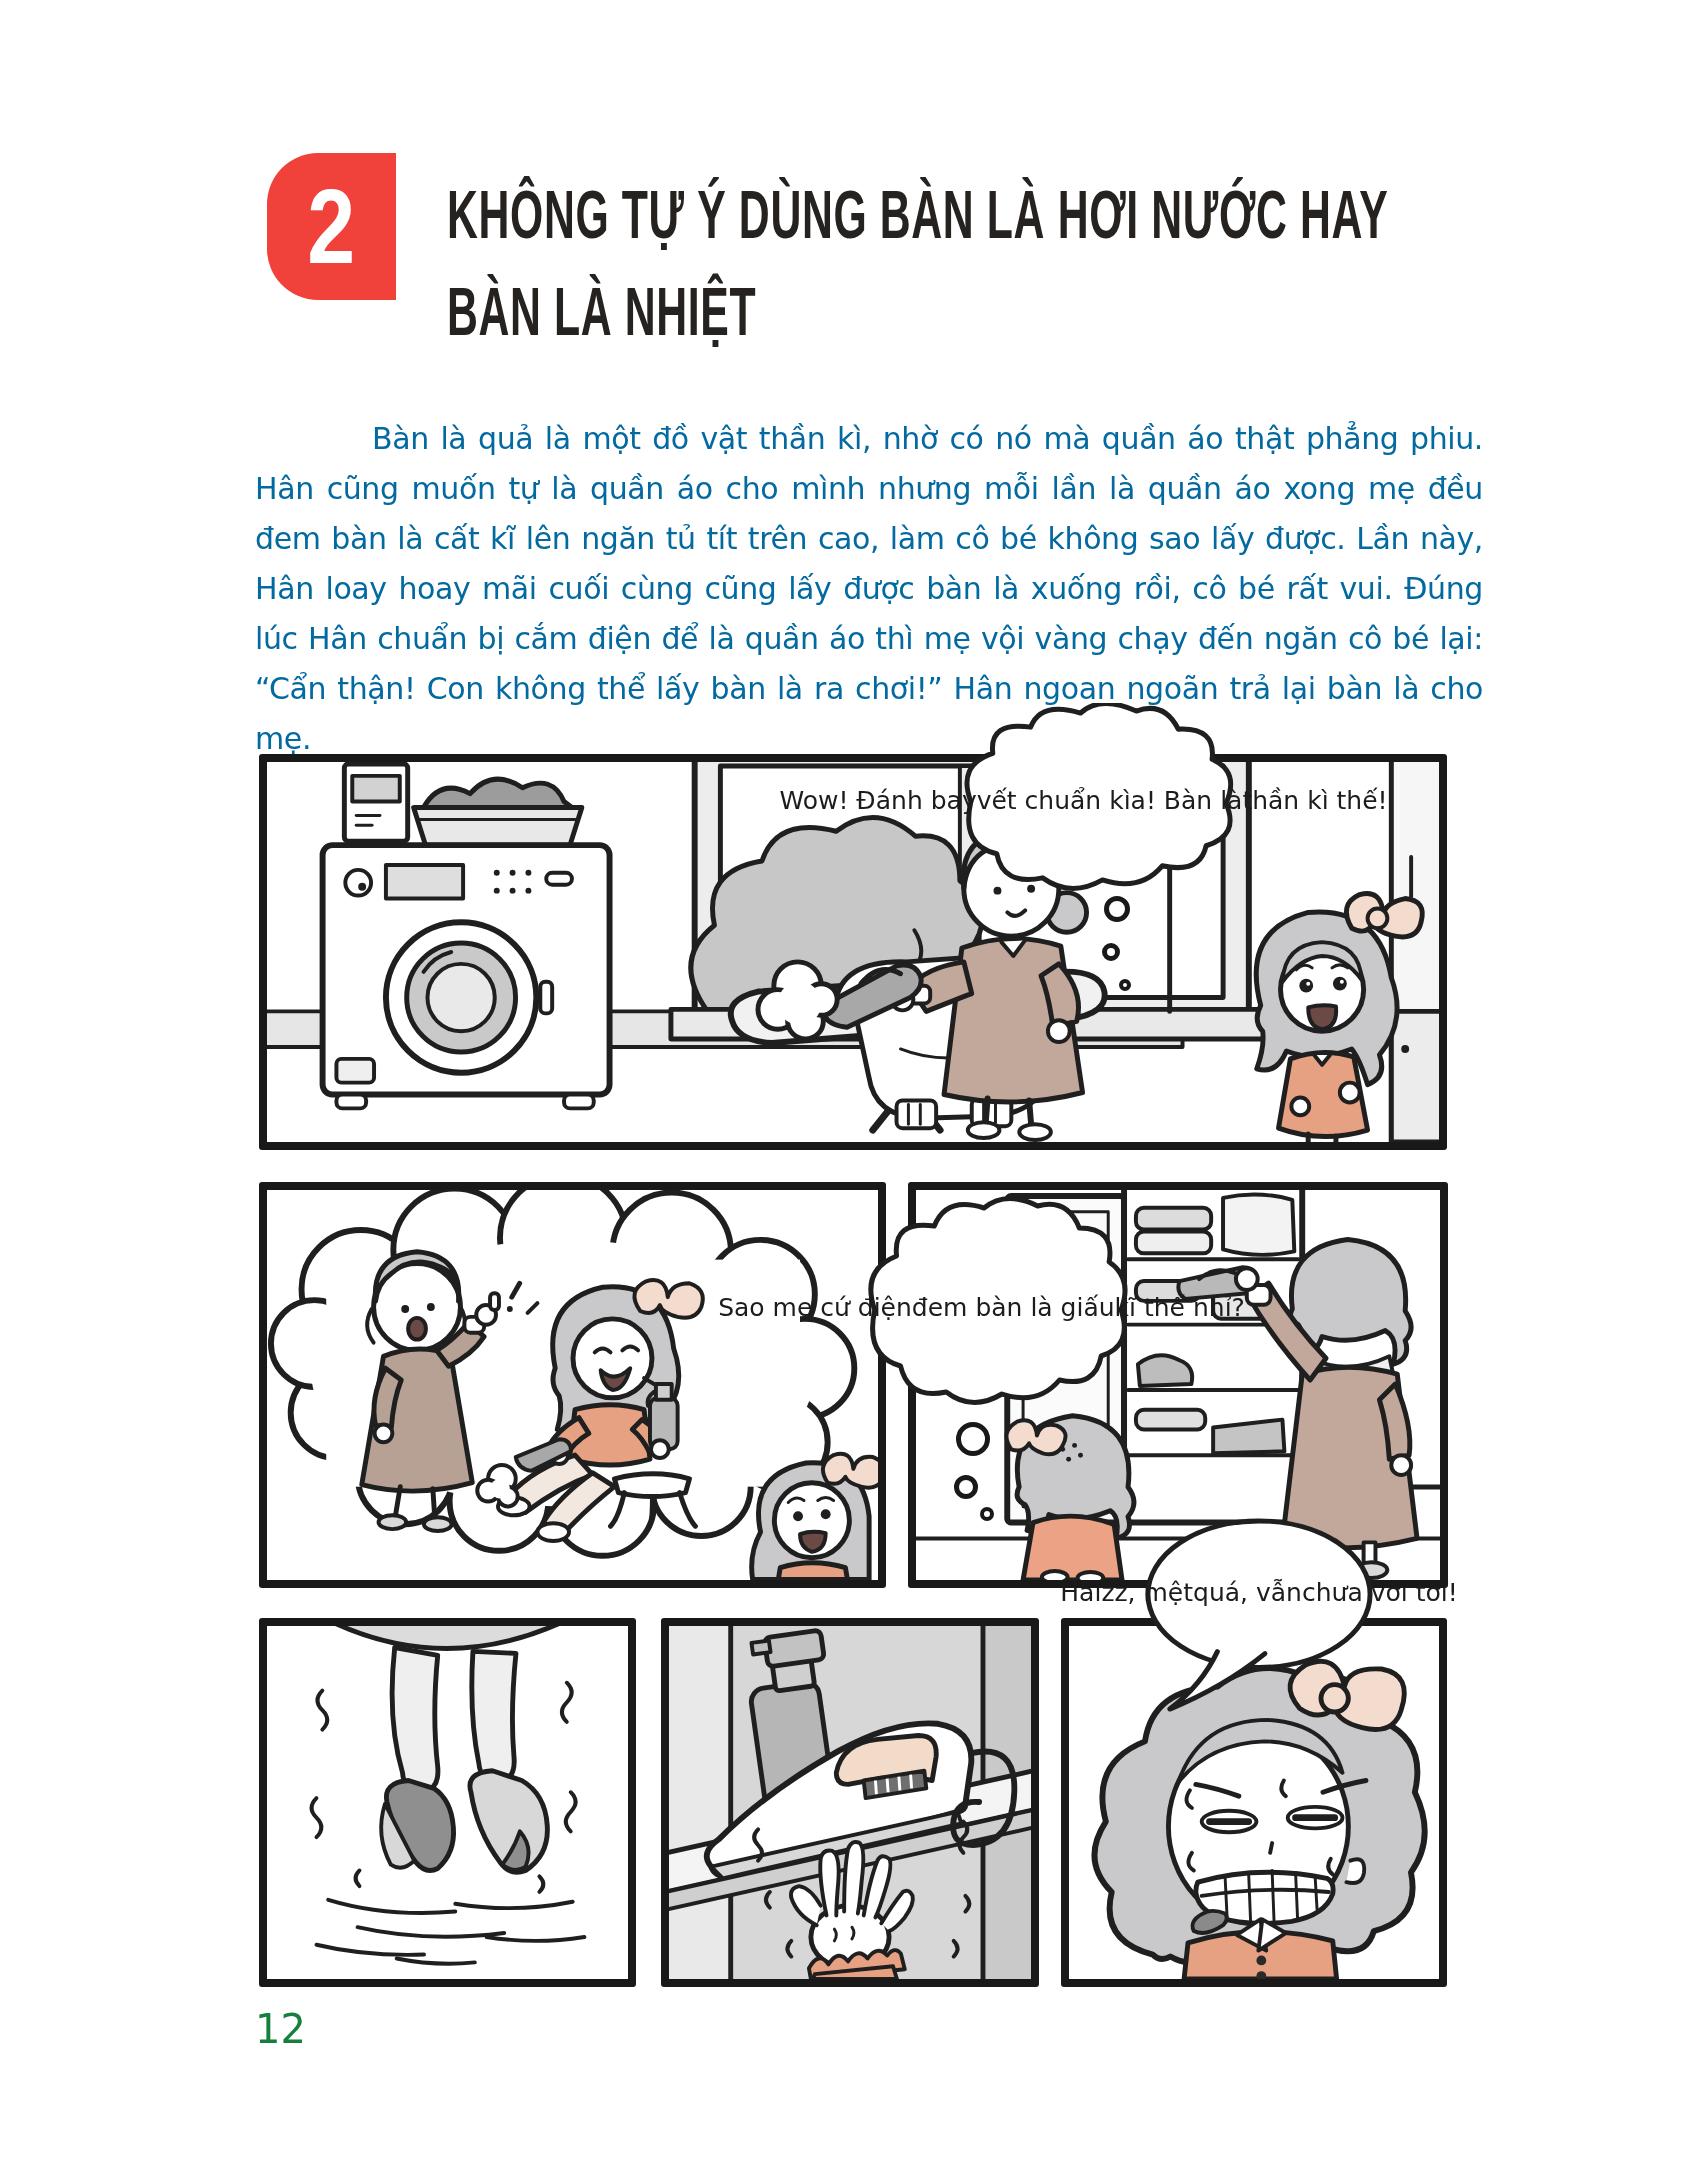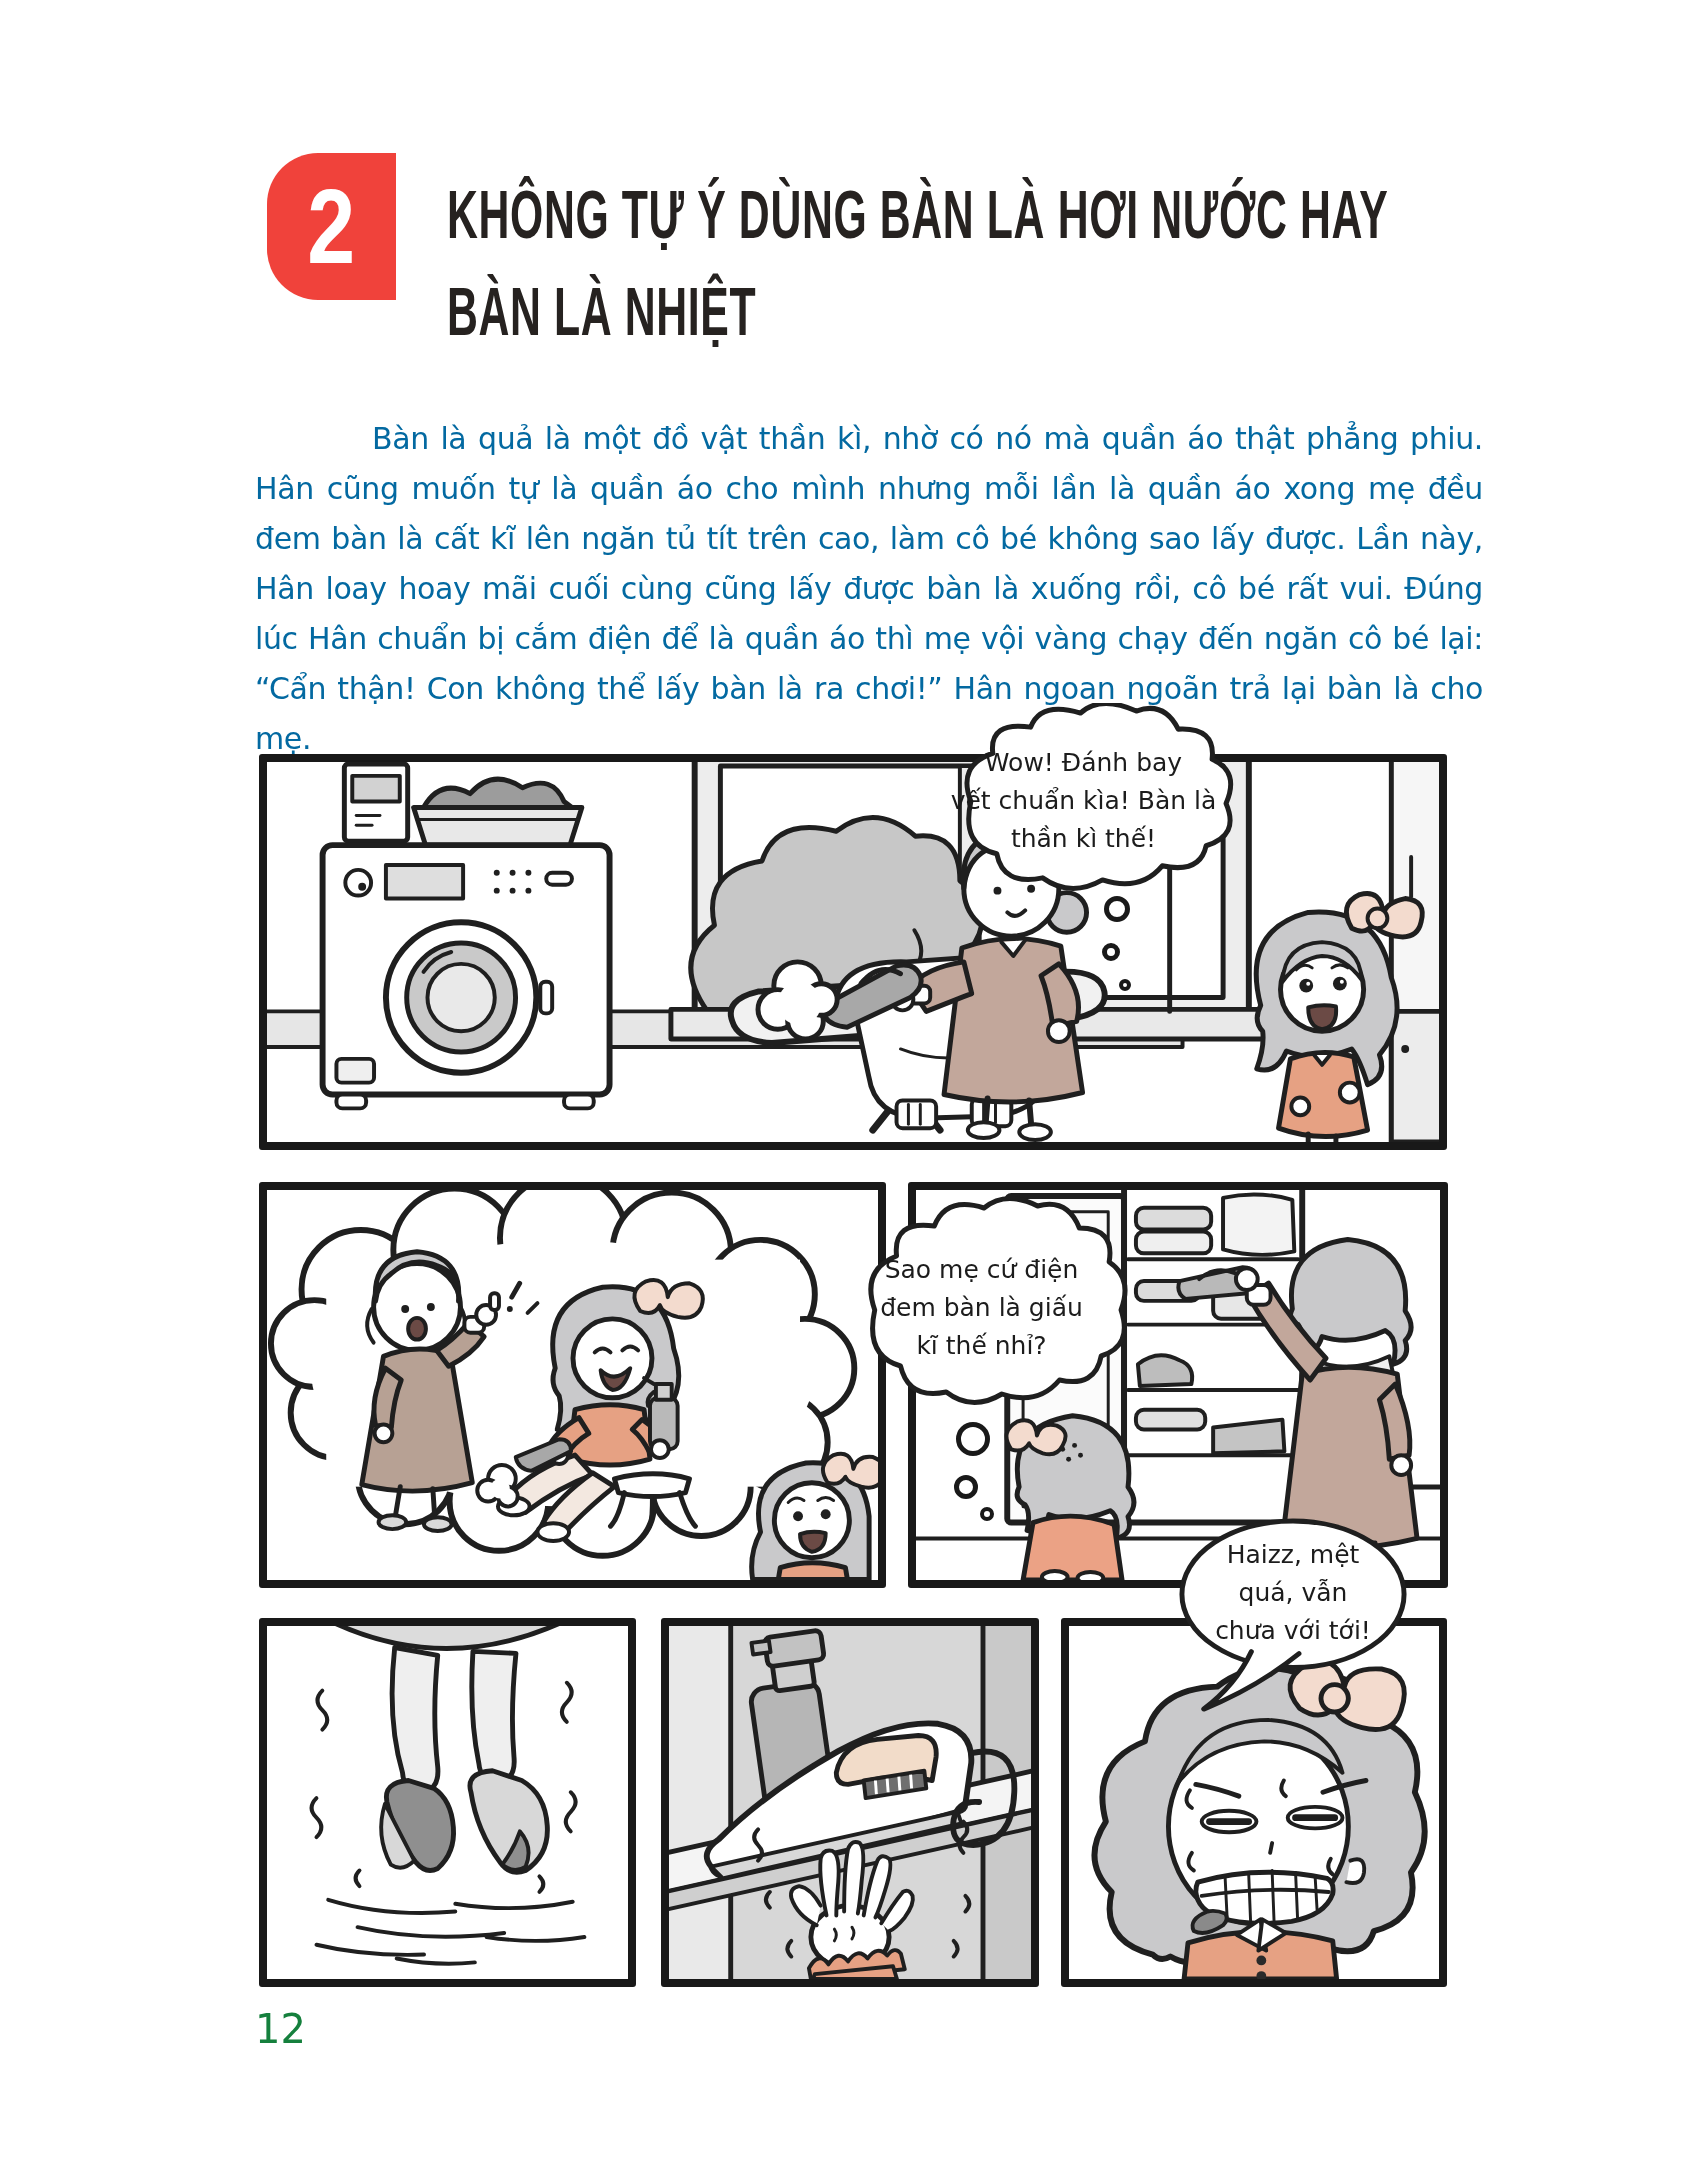--- a/index.html
+++ b/index.html
@@ -23,27 +23,27 @@
   .panel svg{display:block;width:100%;height:100%;}
   #p1{left:259px;top:754px;width:1188px;height:396px;}
   #p2{left:259px;top:1182px;width:627px;height:406px;}
   #p3{left:908px;top:1182px;width:540px;height:406px;}
   #p4{left:259px;top:1618px;width:377px;height:369px;}
   #p5{left:661px;top:1618px;width:378px;height:369px;}
   #p6{left:1061px;top:1618px;width:386px;height:369px;}
   
   .bubble{position:absolute;z-index:6;}
   .bubble svg{position:absolute;left:0;top:0;width:100%;height:100%;}
-  .bubble .txt{position:relative;display:flex;flex-direction:column;align-items:center;
+  .bubble .txt{position:relative;display:flex;align-items:center;
          justify-content:center;width:100%;height:100%;text-align:center;color:#1c1c1c;
          font-size:25px;line-height:38px;}
   .bubble .txt span{display:block;white-space:nowrap;}
   #b1{left:929px;top:703px;width:309px;height:196px;}
   #b2{left:835px;top:1194px;width:293px;height:228px;}
-  #b3{left:1174px;top:1515px;width:238px;height:204px;}
+  #b3{left:1140px;top:1515px;width:238px;height:204px;}
   #b3 .txt{height:156px;}
   .dot{position:absolute;background:#fff;border:5px solid #191919;border-radius:50%;z-index:6;box-sizing:border-box;}
   
   .pageno{position:absolute;left:255px;top:2006px;font-size:40px;color:#15803d;}
   
   .s{stroke:#1f1f1f;stroke-linecap:round;stroke-linejoin:round;}
 </style>
 </head>
 <body>
 

